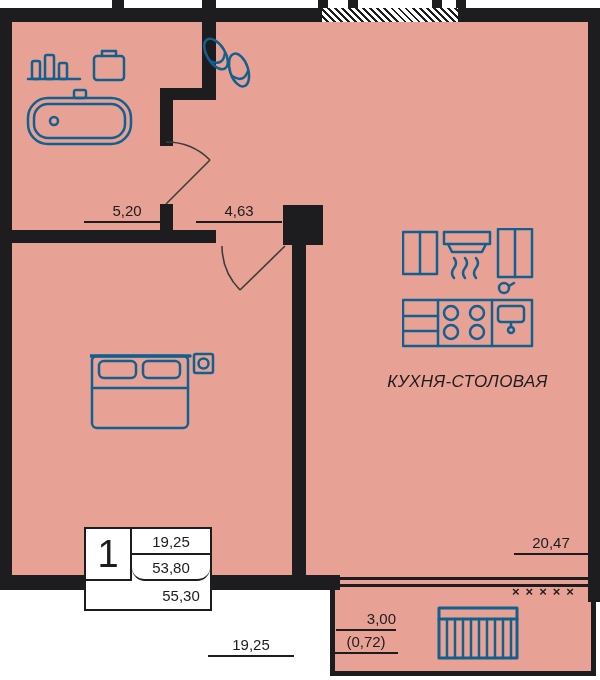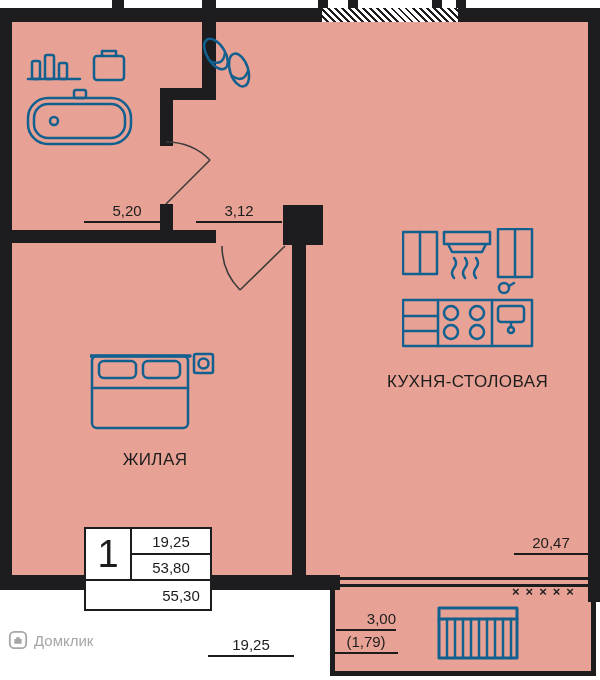--- a/index.html
+++ b/index.html
@@ -4,34 +4,34 @@
 <style>
   html,body{margin:0;padding:0;background:#fff;font-family:"Liberation Sans",sans-serif;}
   .canvas{position:relative;width:600px;height:680px;background:#ffffff;overflow:hidden;}
   .bg{position:absolute;background:var(--background);}
   .wall{position:absolute;background:var(--wall);}
   .hatch{position:absolute;background:repeating-linear-gradient(45deg,#ffffff 0 3px,var(--wall) 3px 5px);}
   .winline{position:absolute;background:var(--wall);}
   .dim{position:absolute;font-size:15px;font-weight:500;color:var(--text);
        text-align:center;border-bottom:2px solid var(--text);padding-bottom:2px;}
   .room-label{position:absolute;font-size:17px;font-weight:500;color:var(--text);
-       text-align:center;letter-spacing:.4px;line-height:23px;}
+       text-align:center;letter-spacing:.4px;line-height:23px;font-style:italic;}
   .icon{position:absolute;}
   .icon svg *{stroke:var(--icon);fill:none;stroke-linecap:round;stroke-linejoin:round;}
   .doors{position:absolute;left:0;top:0;}
   .doors path{stroke:#3c3c3c;stroke-width:1.6;fill:none;}
   .xrow{position:absolute;font-size:13px;font-weight:700;color:var(--wall);letter-spacing:6px;}
   .info-box{position:absolute;left:84px;top:527px;width:124px;height:80px;
        border:2px solid var(--wall);background:#ffffff;display:grid;
        grid-template-columns:46px 1fr;grid-template-rows:26px 26px 1fr;
        color:var(--text);}
   .info-box > div{box-sizing:border-box;display:flex;align-items:center;justify-content:center;font-size:15px;font-weight:500;}
   .info-one{grid-row:1/3;border-right:2px solid var(--wall);border-bottom:2px solid var(--wall);font-size:38px !important;}
   .info-a{border-bottom:2px solid var(--wall);}
-  .info-b{border-bottom:2px solid var(--wall);}
+  .info-b{border-bottom:2px solid var(--wall);border-radius:13px;}
   .info-c{grid-column:1/3;padding-left:46px;margin-left:20px;}
   .watermark{position:absolute;left:8px;top:630px;display:flex;align-items:center;gap:6px;
        color:var(--watermark);font-size:15px;font-weight:500;}
   .watermark svg *{stroke:var(--watermark);fill:none;}
   .watermark svg .wfill{fill:var(--watermark);stroke:none;}
 </style>
 </head>
 <body>
 
 <div class="canvas">
@@ -156,41 +156,33 @@
     <svg width="82" height="58" viewBox="0 0 82 58">
       <g stroke-width="3">
         <rect x="2" y="4" width="78" height="50"></rect>
         <path d="M2 15 H80"></path>
       </g>
       <path stroke-width="2.5" d="M10 15 V54 M18 15 V54 M26 15 V54 M34 15 V54 M42 15 V54 M50 15 V54 M58 15 V54 M66 15 V54 M74 15 V54"></path>
     </svg>
   </div>
 
   <div class="dim" style="left:84px;top:202px;width:86px;">5,20</div>
-  <div class="dim" style="left:196px;top:202px;width:86px;">3,12</div>
+  <div class="dim" style="left:196px;top:202px;width:86px;">4,63</div>
   <div class="dim" style="left:514px;top:534px;width:74px;">20,47</div>
   <div class="dim" style="left:208px;top:636px;width:86px;">19,25</div>
   <div class="dim" style="left:336px;top:610px;width:60px;text-align:right;">3,00</div>
-  <div class="dim" style="left:334px;top:633px;width:64px;">(1,79)</div>
+  <div class="dim" style="left:334px;top:633px;width:64px;">(0,72)</div>
 
   <div class="room-label" style="left:75px;top:448px;width:160px;">
-    <div>ЖИЛАЯ</div>
   </div>
   <div class="room-label" style="left:375px;top:370px;width:185px;">КУХНЯ-СТОЛОВАЯ</div>
 
   <div class="xrow" style="left:512px;top:584px;">×××××</div>
 
   <div class="info-box">
     <div class="info-one">1</div>
     <div class="info-a">19,25</div>
     <div class="info-b">53,80</div>
     <div class="info-c">55,30</div>
   </div>
 
-  <div class="watermark">
-    <svg width="20" height="20" viewBox="0 0 22 22">
-      <rect x="2" y="2" width="18" height="18" rx="5" stroke-width="2"></rect>
-      <path class="wfill" d="M7 15 V10 H9 V8 H13 V10 H15 V15 Z"></path>
-    </svg>
-    <span>Домклик</span>
-  </div>
 
 </div>
 
 </body></html>

